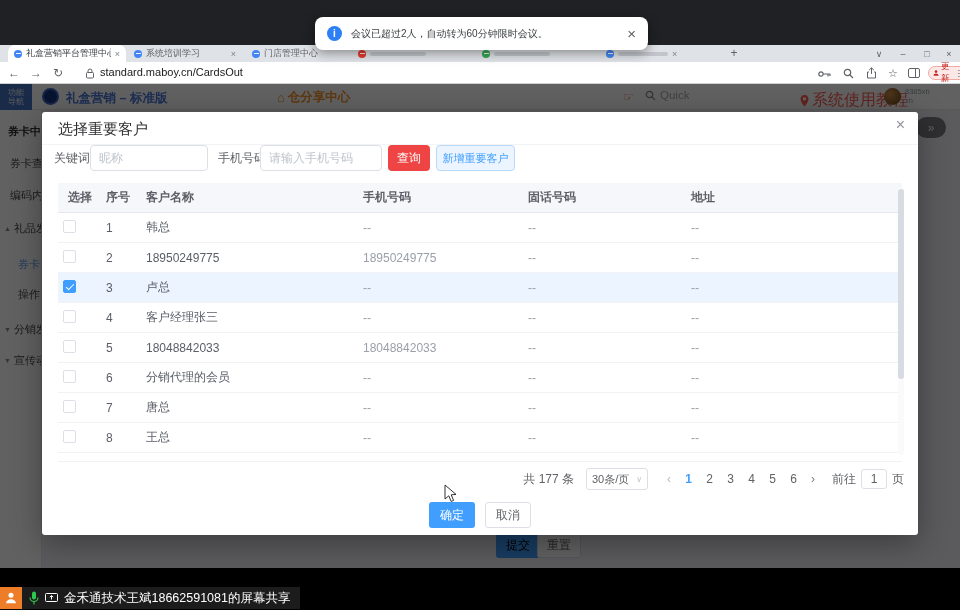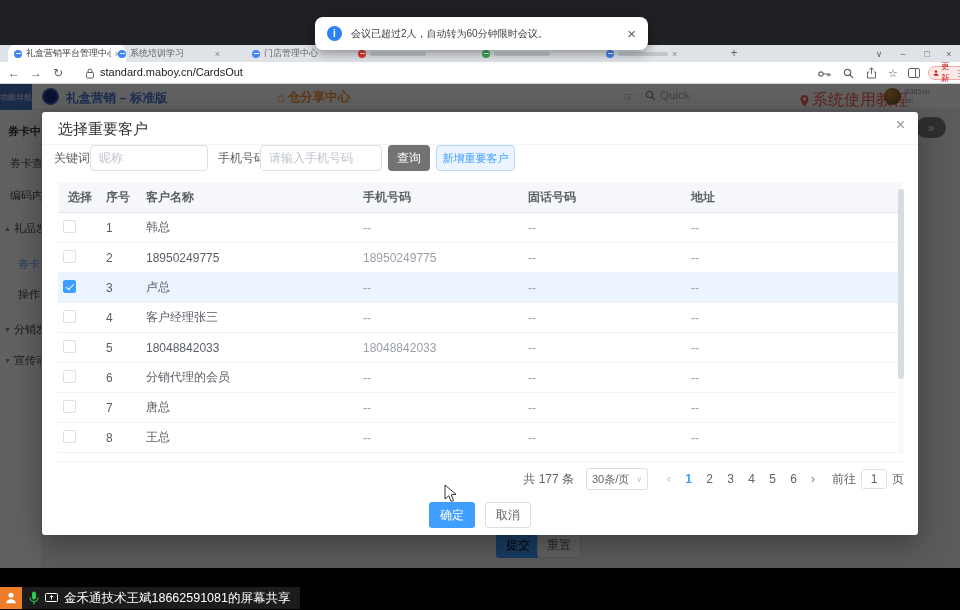--- a/index.html
+++ b/index.html
@@ -33,21 +33,21 @@
   .addressbar{position:absolute;left:0;top:62px;width:960px;height:22px;background:#fff;border-bottom:1px solid #cfd1d4;}
   .nav-ic{position:absolute;top:3px;font-size:12px;color:#5f6368;line-height:16px;}
   .url{position:absolute;left:100px;top:4px;font-size:11px;color:#202124;}
   .abar-ic{position:absolute;top:5px;}
   .update-pill{position:absolute;left:928px;top:4px;height:14px;display:flex;align-items:center;gap:2px;
                background:#fce8e6;border:1px solid #f1a9a1;border-radius:8px;padding:0 4px;font-size:8.5px;color:#c5221f;}
   
   .viewport{position:absolute;left:0;top:84px;width:960px;height:484px;background:#eef0f3;overflow:hidden;}
   .appheader{position:absolute;left:0;top:0;width:960px;height:26px;background:#fff;border-bottom:1px solid #e6e6e6;}
   .nav-toggle{position:absolute;left:0;top:0;width:32px;height:26px;background:#446fc0;color:#e8edf8;
-              font-size:8px;line-height:9px;display:flex;flex-direction:row;align-items:center;justify-content:center;}
+              font-size:8px;line-height:9px;display:flex;flex-direction:column;align-items:center;justify-content:center;}
   .logo{position:absolute;left:42px;top:4px;width:17px;height:17px;border-radius:50%;background:#16337e;
         border:2px solid #3a62bd;}
   .brand{position:absolute;left:66px;top:6px;font-size:12.5px;font-weight:bold;color:#4a78d8;white-space:nowrap;}
   .share-center{position:absolute;left:277px;top:5px;font-size:12.5px;font-weight:bold;color:#f5902b;
                 display:flex;align-items:center;gap:3px;white-space:nowrap;}
   .house{font-size:13px;line-height:13px;}
   .promo{position:absolute;left:453px;top:7px;font-size:11px;color:#8d8bf0;white-space:nowrap;}
   .pointer-ic{position:absolute;left:623px;top:6px;font-size:12px;color:#ff5c50;}
   .quick{position:absolute;left:645px;top:5px;display:flex;align-items:center;gap:4px;font-size:11.5px;color:#a7aab2;}
   .tutorial{position:absolute;left:800px;top:6px;display:flex;align-items:center;gap:3px;font-size:16px;color:#ff5c50;white-space:nowrap;}
@@ -69,21 +69,21 @@
   
   .modal{position:absolute;left:42px;top:112px;width:876px;height:423px;background:#fff;border-radius:3px;
          box-shadow:0 8px 30px rgba(0,0,0,.35);z-index:10;}
   .mtitle{position:absolute;left:16px;top:8px;font-size:15px;color:#303133;}
   .mclose{position:absolute;right:13px;top:4px;font-size:16px;color:#909399;}
   .mhead-line{position:absolute;left:0;top:32px;width:100%;height:1px;background:#f2f3f5;}
   .flabel{position:absolute;font-size:12px;color:#606266;line-height:26px;white-space:nowrap;}
   .finput{position:absolute;height:26px;border:1px solid #dcdfe6;border-radius:4px;font-size:12px;color:#333;
           padding:0 8px;background:#fff;outline:none;}
   .finput::placeholder{color:#bfc4cc;}
-  .btn-search{position:absolute;left:346px;top:33px;width:42px;height:26px;background:#737373;border-radius:4px;
+  .btn-search{position:absolute;left:346px;top:33px;width:42px;height:26px;background:#ef4444;border-radius:4px;
               color:#fff;font-size:12px;display:flex;align-items:center;justify-content:center;}
   .btn-add{position:absolute;left:394px;top:33px;width:79px;height:26px;background:#ecf5ff;border:1px solid #b9d9fb;
            border-radius:4px;color:#409eff;font-size:11px;display:flex;align-items:center;justify-content:center;white-space:nowrap;}
   .tbl{position:absolute;left:16px;top:71px;width:844px;}
   .thead,.trow{display:grid;grid-template-columns:38px 40px 217px 165px 163px 1fr;align-items:center;height:30px;}
   .thead{background:#f5f7fa;color:#5c6066;font-size:12px;font-weight:bold;border-bottom:1px solid #e4e7ed;}
   .th{padding-left:10px;white-space:nowrap;overflow:hidden;}
   .trow{border-bottom:1px solid #f0f2f5;font-size:12px;background:#fff;}
   .trow.sel{background:#ecf5ff;}
   .td{padding-left:10px;white-space:nowrap;overflow:hidden;color:#5a5e66;}
@@ -126,21 +126,21 @@
 <div class="screen">
 
   <div class="top-strip"></div>
 
   <div class="tabstrip">
     <div class="tab active" style="left:8px;width:118px;">
       <span class="favicon"></span>
       <span class="tab-title">礼盒营销平台管理中心</span>
       <span class="tab-x">×</span>
     </div>
-    <div class="tab" style="left:112px;width:114px;">
+    <div class="tab" style="left:128px;width:114px;">
       <span class="favicon"></span>
       <span class="tab-title">系统培训学习</span>
       <span class="tab-x">×</span>
     </div>
     <div class="tab" style="left:246px;width:98px;">
       <span class="favicon"></span>
       <span class="tab-title">门店管理中心</span>
     </div>
     <div class="tab" style="left:352px;width:118px;">
       <span class="favicon" style="background:#e23b2e;"></span>

